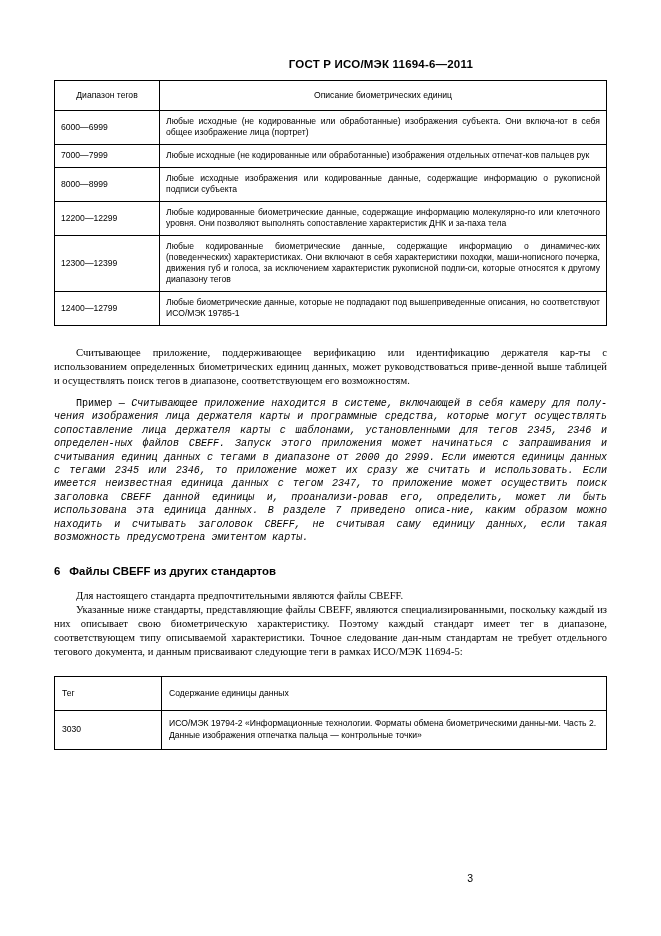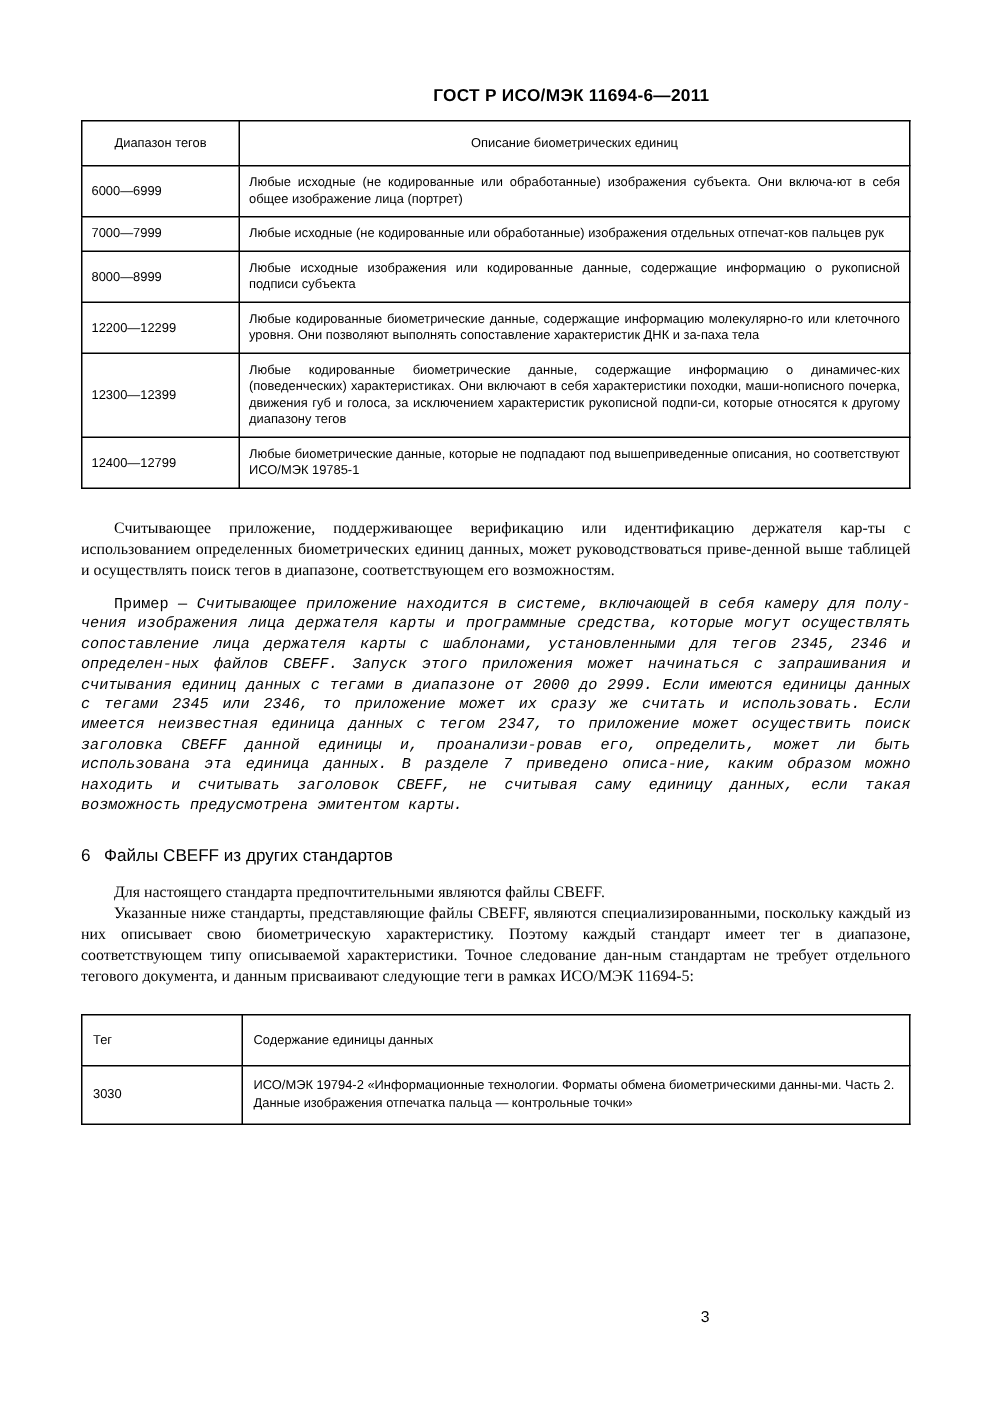--- a/index.html
+++ b/index.html
@@ -88,21 +88,21 @@
     text-align-last: left;
     font-family: Liberation Mono, monospace;
   }
   p.example .lead {
     font-style: normal;
   }
   h2.sect {
     margin: 0;
     font-family: "Liberation Sans", sans-serif;
     font-size: 11.4px;
-    font-weight: normal;
+    font-weight: bold;
     line-height: 1.3;
   }
   h2.sect .num { margin-right: 9px; }
   .gap-para { height: 9px; }
   .gap-sect-top { height: 19px; }
   .gap-sect-bot { height: 11px; }
   .table2-wrap { margin-top: 17px; }
   table.doc-table2 {
     border-collapse: collapse;
     width: 553px;

